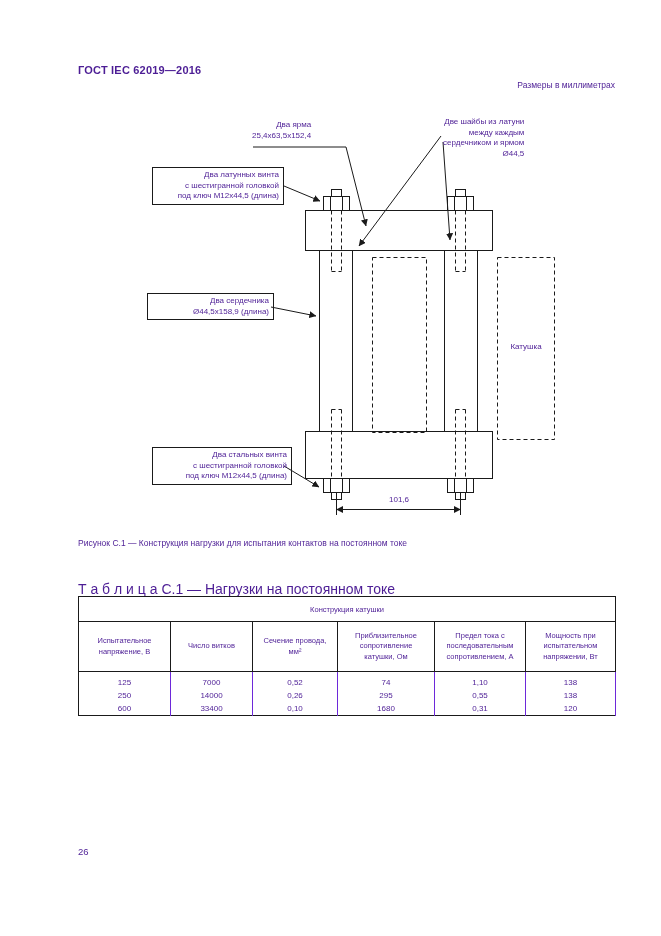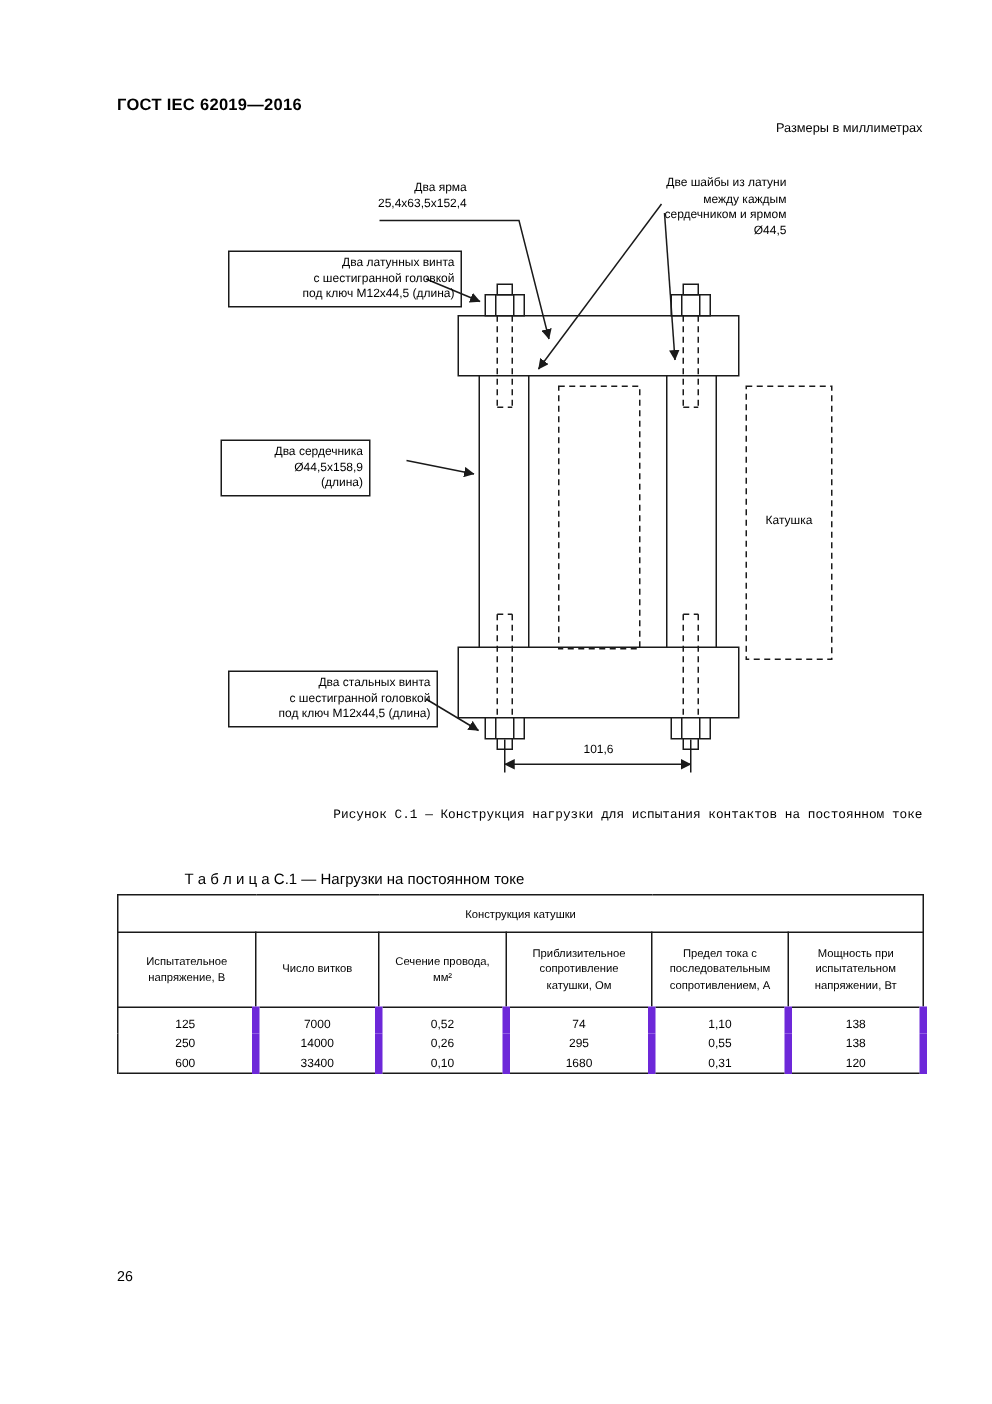--- a/index.html
+++ b/index.html
@@ -1,43 +1,43 @@
 <!DOCTYPE html>
 <html><head>
 <meta charset="utf-8">
 <style>
   * { margin:0; padding:0; box-sizing:border-box; }
   html,body { background:#ffffff; }
   .page {
     position:relative; width:661px; height:936px; background:#ffffff;
-    font-family:"Liberation Sans", sans-serif; color:#000000; overflow:hidden;
+    font-family:"Liberation Sans", sans-serif; color:#4c1d95; overflow:hidden;
   }
   .abs { position:absolute; }
   .doc-header { font-size:11px; font-weight:bold; letter-spacing:.2px; }
   .dim-note { font-size:8.5px; }
   .fig-label { font-size:8px; line-height:1.32;text-align:right; }
   .boxed { border:1px solid #1a1a1a; padding:2px 4px; }
   .pre { white-space:pre-line; }
-  .caption { font-size:8.5px; text-align:right;font-family:Liberation Mono, monospace; }
-  .table-title { font-size:10px;margin-left:45px; }
+  .caption { font-size:8.5px; text-align:left; }
+  .table-title { font-size:14px; }
   svg.drawing { position:absolute; left:0; top:0; }
 
   table.load-table {
     border-collapse:collapse; width:537px; table-layout:fixed;
     border:1px solid #1a1a1a;
   }
   table.load-table th { font-weight:normal; }
   table.load-table th, table.load-table td {
     text-align:center; vertical-align:middle;
   }
   table.load-table thead th { border:1px solid #1a1a1a; font-size:7.5px; }
   th.group-header { height:25px; }
   th.col-header { height:50px; padding:2px 3px; line-height:1.35; }
   table.load-table tbody td {
-    border-left:1px solid #1a1a1a; border-right:5px solid #6d28d9;
+    border-left:1px solid #1a1a1a; border-right:1px solid #6d28d9;
     font-size:8px; height:13px; line-height:13px;
   }
   tbody tr.first-row td { padding-top:4px; }
   tbody tr.last-row td { padding-bottom:0; }
   .page-number { font-size:9.5px; }
 </style>
 </head>
 <body>
 
 <div class="page">
@@ -118,25 +118,25 @@
   </svg>
 
   <div class="abs fig-label pre" style="left:252px; top:120px;">Два ярма
 25,4х63,5х152,4</div>
 
   <div class="abs fig-label pre" style="left:443px; top:117px;">Две шайбы из латуни
 между каждым
 сердечником и ярмом
 Ø44,5</div>
 
-  <div class="abs fig-label pre boxed" style="left:152px; top:167px; width:156px;">Два латунных винта
+  <div class="abs fig-label pre boxed" style="left:152px; top:167px; width:132px;">Два латунных винта
 с шестигранной головкой
 под ключ М12х44,5 (длина)</div>
 
-  <div class="abs fig-label pre boxed" style="left:147px; top:293px; width:100px;padding-left:29px;">Два сердечника
+  <div class="abs fig-label pre boxed" style="left:147px; top:293px; width:127px;padding-left:29px;">Два сердечника
 Ø44,5х158,9 (длина)</div>
 
   <div class="abs fig-label pre boxed" style="left:152px; top:447px; width:140px;">Два стальных винта
 с шестигранной головкой
 под ключ М12х44,5 (длина)</div>
 
   <div class="abs fig-label" style="left:497px; top:342px; width:58px; text-align:center;">Катушка</div>
 
   <div class="abs fig-label" style="left:378px; top:495px; width:42px; text-align:center;">101,6</div>
 

